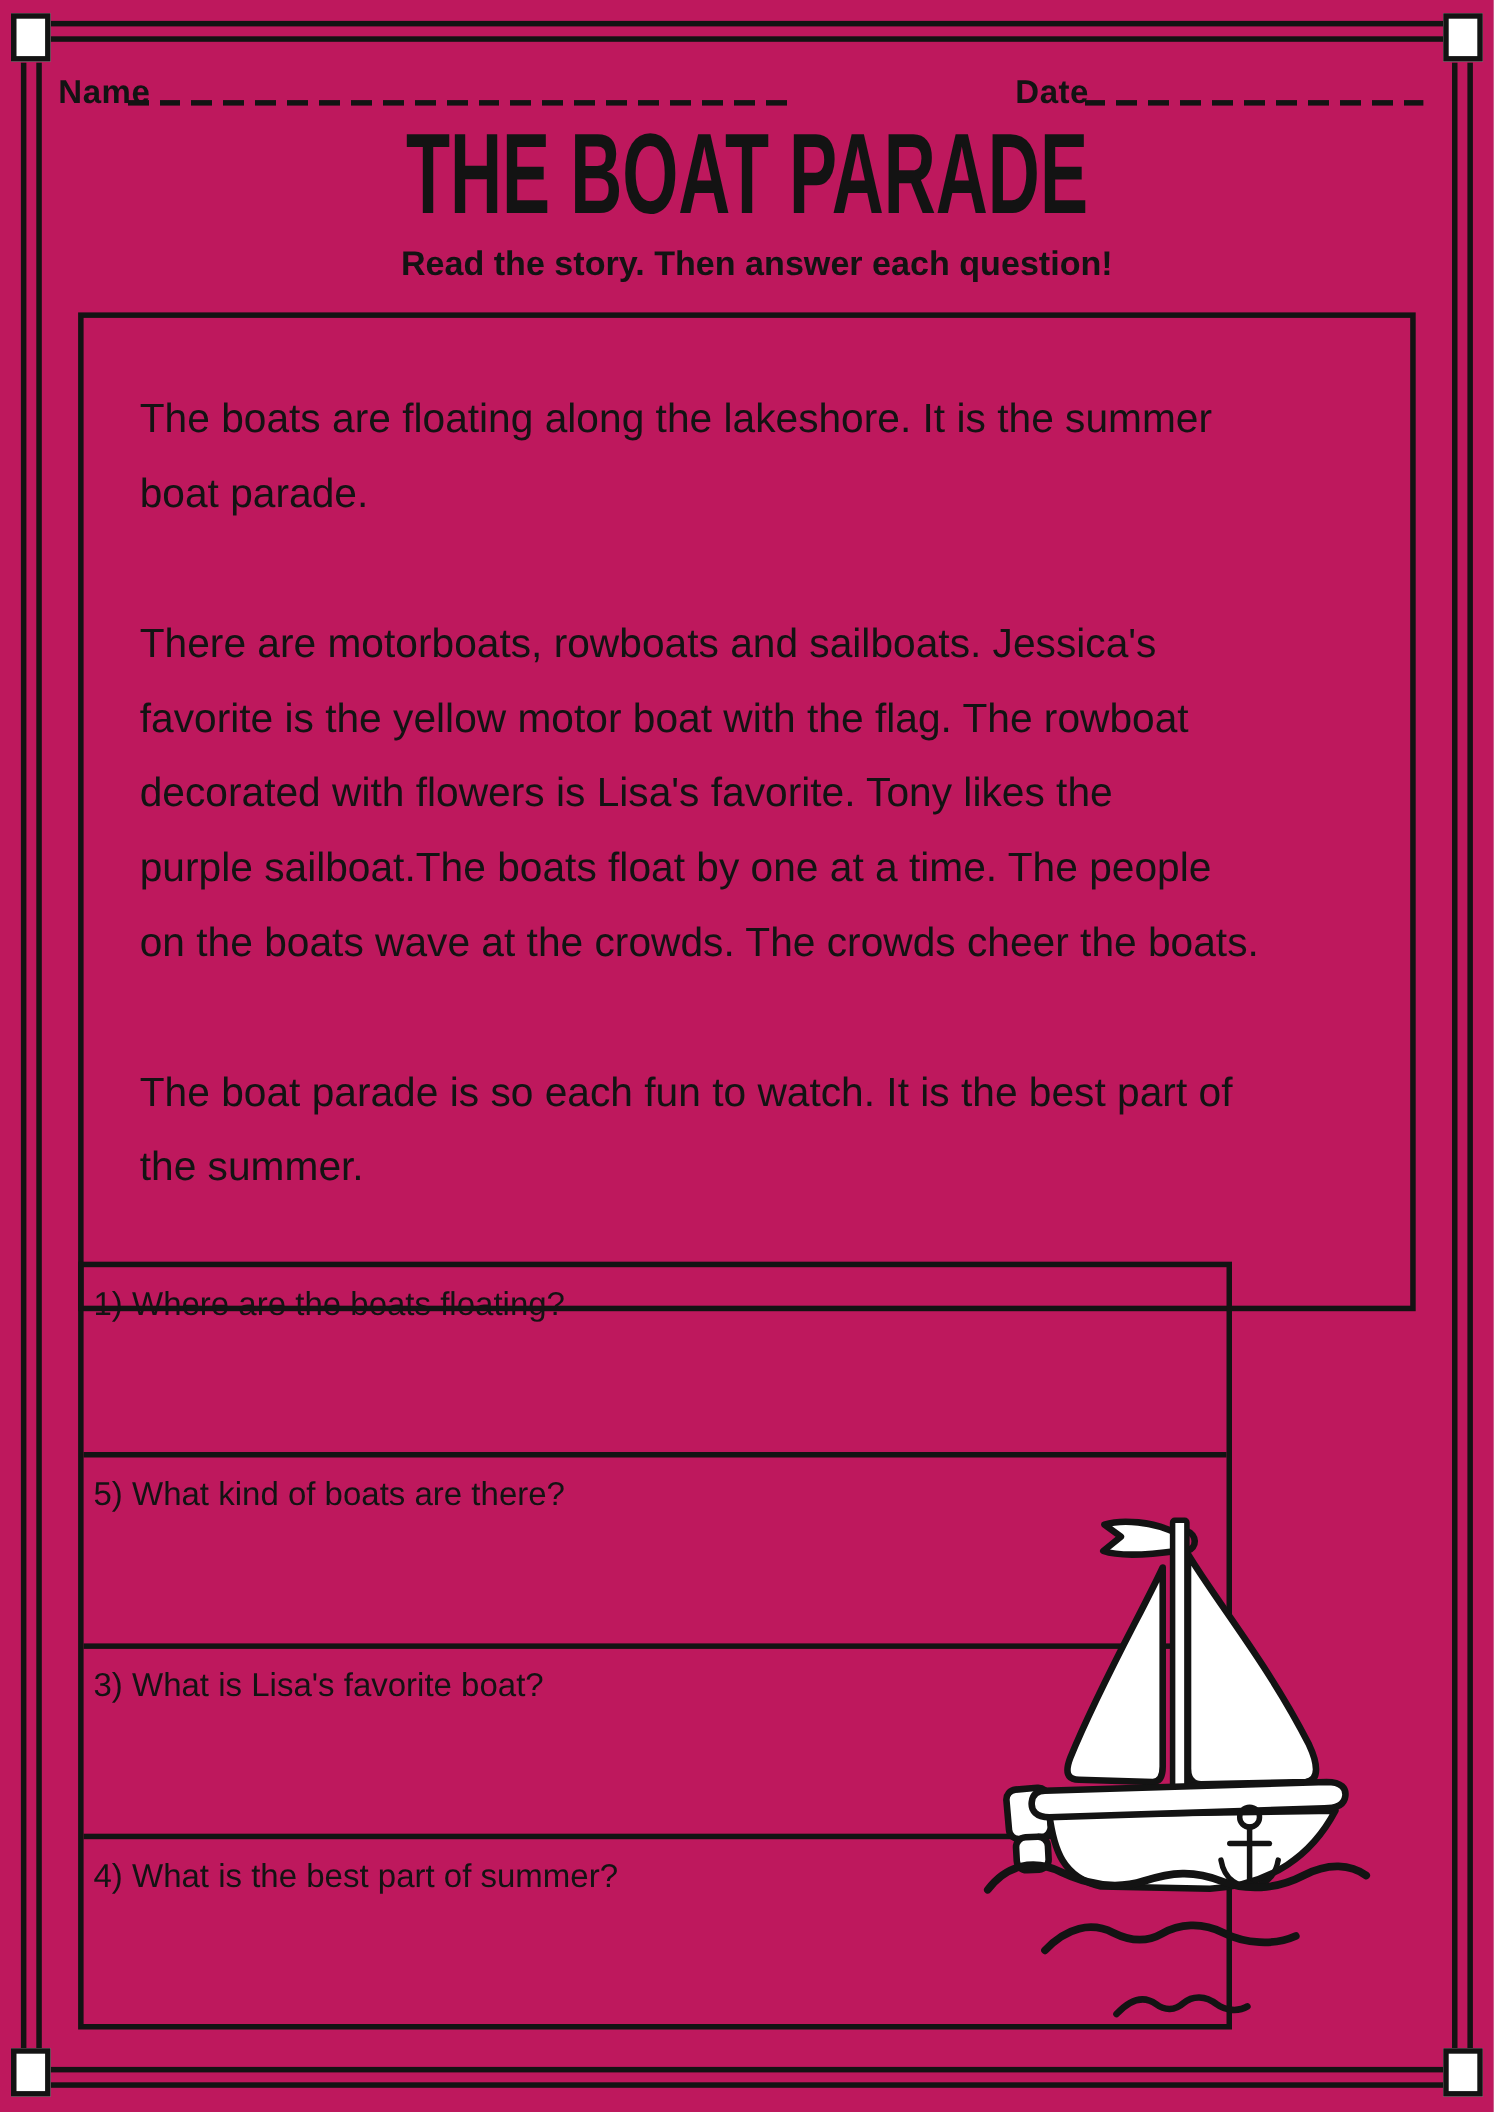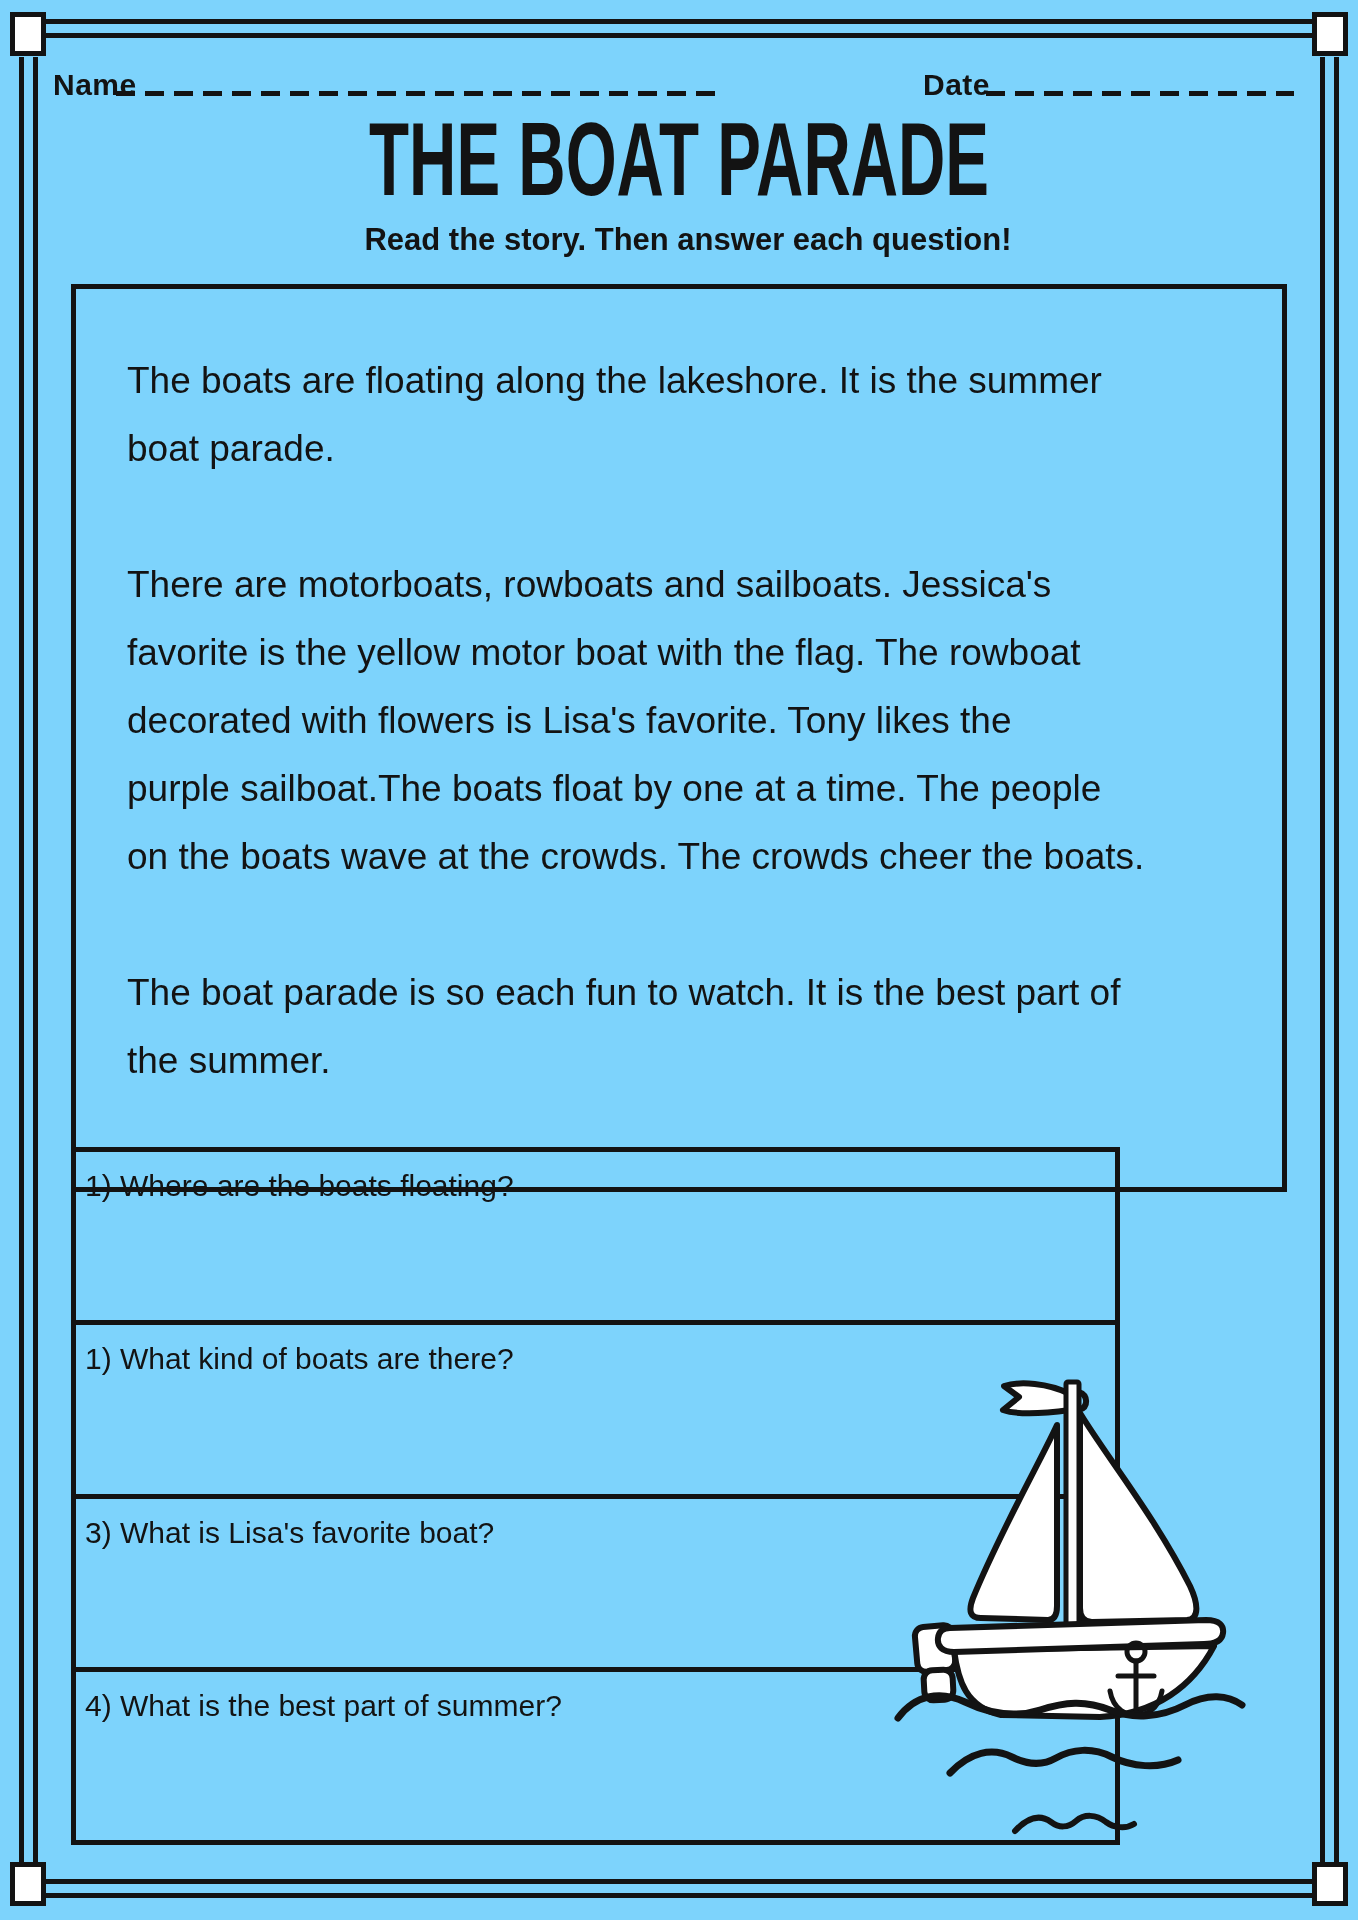--- a/index.html
+++ b/index.html
@@ -1,19 +1,19 @@
 <!DOCTYPE html>
 <html><head>
 <meta charset="utf-8">
 <style>
   html,body{margin:0;padding:0;background:#e8e8e8;}
   .page{
     position:relative;
     width:1358px;height:1920px;
-    background:#7dd3fc;
+    background:#be185d;
     font-family:"Liberation Sans", sans-serif;
     color:#131313;
     overflow:hidden;
     margin:0 auto;
   }
   
   .hline{position:absolute;left:46px;right:46px;height:5px;background:#131313;}
   .vline{position:absolute;top:57px;bottom:58px;width:5px;background:#131313;}
   .corner{position:absolute;width:36px;height:44px;border:5px solid #131313;background:#fff;box-sizing:border-box;}
   
@@ -88,21 +88,21 @@
       <div class="story-line">the summer.</div>
     </div>
   </div>
 
   <div class="questions-box">
     <div class="q-row divided">
       <div class="q-label">1) Where are the boats floating?</div>
       <div class="answer-space"></div>
     </div>
     <div class="q-row divided">
-      <div class="q-label">1) What kind of boats are there?</div>
+      <div class="q-label">5) What kind of boats are there?</div>
       <div class="answer-space"></div>
     </div>
     <div class="q-row divided">
       <div class="q-label">3) What is Lisa's favorite boat?</div>
       <div class="answer-space"></div>
     </div>
     <div class="q-row">
       <div class="q-label">4) What is the best part of summer?</div>
       <div class="answer-space"></div>
     </div>

